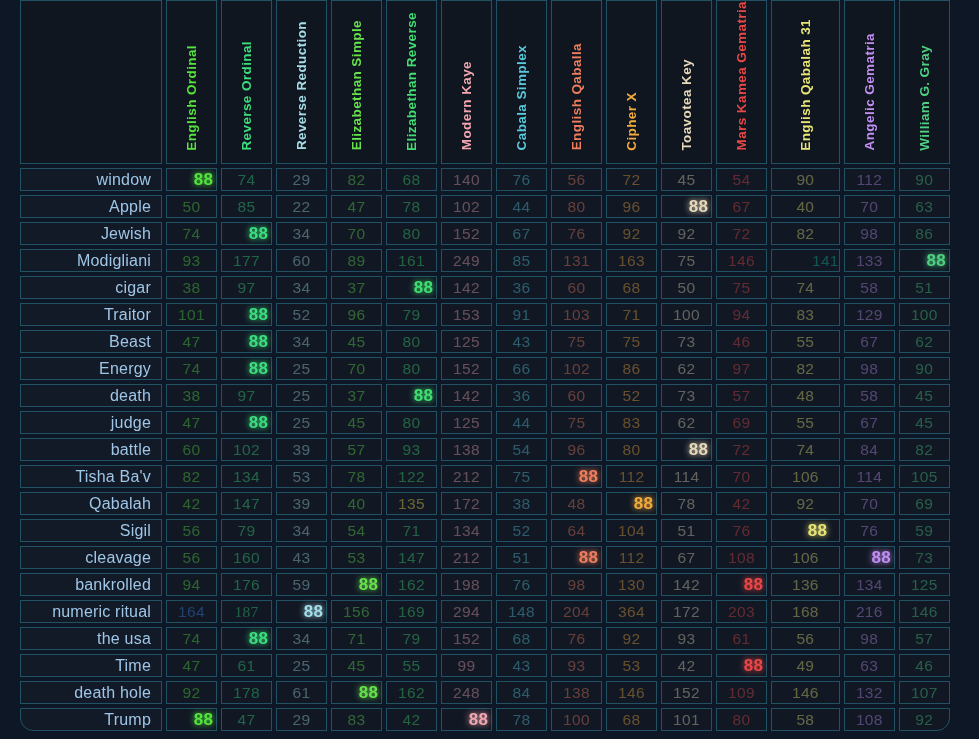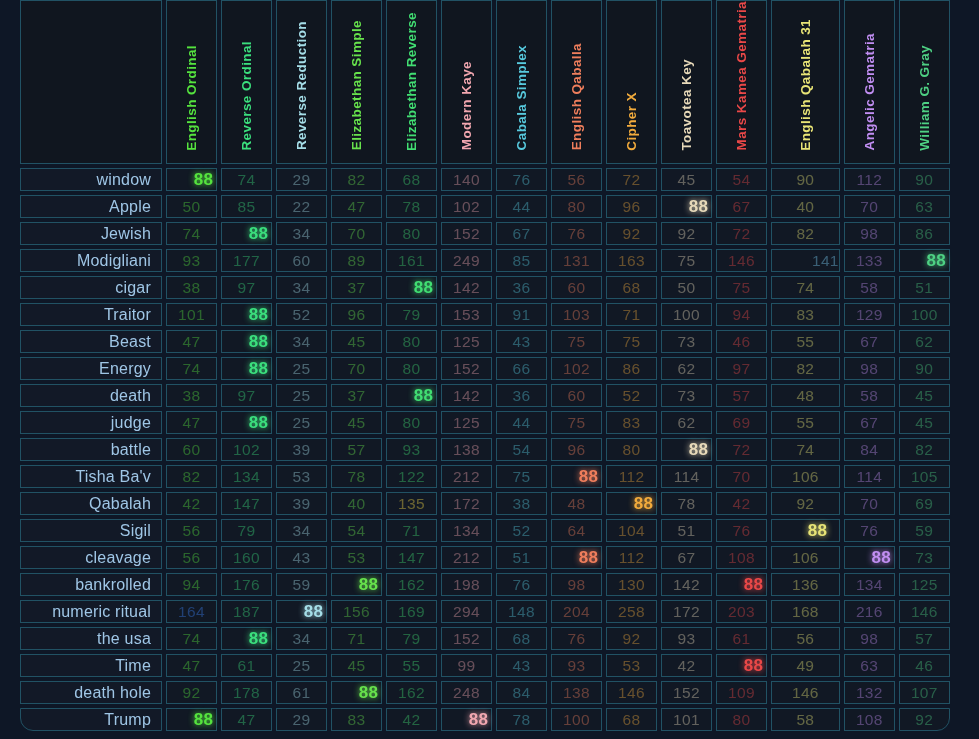--- a/index.html
+++ b/index.html
@@ -142,21 +142,21 @@
         <td class="val" style="color: rgb(59, 223, 125);"><span>177</span></td>
         <td class="val" style="color: rgb(165, 222, 232);"><span>60</span></td>
         <td class="val" style="color: rgb(103, 226, 76);"><span>89</span></td>
         <td class="val" style="color: rgb(65, 222, 114);"><span>161</span></td>
         <td class="val" style="color: rgb(242, 167, 176);"><span>249</span></td>
         <td class="val" style="color: rgb(87, 202, 222);"><span>85</span></td>
         <td class="val" style="color: rgb(239, 126, 92);"><span>131</span></td>
         <td class="val" style="color: rgb(242, 171, 60);"><span>163</span></td>
         <td class="val" style="color: rgb(231, 217, 185);"><span>75</span></td>
         <td class="val" style="color: rgb(234, 72, 72);"><span>146</span></td>
-        <td class="val" style="color: #7dd3fc; padding-left: 40px;"><span>141</span></td>
+        <td class="val" style="color: #14b8a6; padding-left: 40px;"><span>141</span></td>
         <td class="val" style="color: rgb(193, 142, 242);"><span>133</span></td>
         <td class="val hit" style="color: rgb(78, 209, 131);"><span>88</span></td>
       </tr>
       <tr>
         <td class="word">cigar</td>
         <td class="val" style="color: rgb(85, 227, 62);"><span>38</span></td>
         <td class="val" style="color: rgb(59, 223, 125);"><span>97</span></td>
         <td class="val" style="color: rgb(165, 222, 232);"><span>34</span></td>
         <td class="val" style="color: rgb(103, 226, 76);"><span>37</span></td>
         <td class="val hit" style="color: rgb(65, 222, 114);"><span>88</span></td>
@@ -353,28 +353,28 @@
         <td class="val" style="color: rgb(242, 171, 60);"><span>130</span></td>
         <td class="val" style="color: rgb(231, 217, 185);"><span>142</span></td>
         <td class="val hit" style="color: rgb(234, 72, 72);"><span>88</span></td>
         <td class="val" style="color: rgb(232, 228, 118);"><span>136</span></td>
         <td class="val" style="color: rgb(193, 142, 242);"><span>134</span></td>
         <td class="val" style="color: rgb(78, 209, 131);"><span>125</span></td>
       </tr>
       <tr>
         <td class="word">numeric ritual</td>
         <td class="val" style="color: #3b82f6;"><span>164</span></td>
-        <td class="val" style="color: rgb(59, 223, 125);"><span>187</span></td>
+        <td class="val" style="color: rgb(59, 223, 125); font-family: Liberation Serif, serif;"><span>187</span></td>
         <td class="val hit" style="color: rgb(165, 222, 232);"><span>88</span></td>
         <td class="val" style="color: rgb(103, 226, 76);"><span>156</span></td>
         <td class="val" style="color: rgb(65, 222, 114);"><span>169</span></td>
         <td class="val" style="color: rgb(242, 167, 176);"><span>294</span></td>
         <td class="val" style="color: rgb(87, 202, 222);"><span>148</span></td>
         <td class="val" style="color: rgb(239, 126, 92);"><span>204</span></td>
-        <td class="val" style="color: rgb(242, 171, 60);"><span>258</span></td>
+        <td class="val" style="color: rgb(242, 171, 60);"><span>364</span></td>
         <td class="val" style="color: rgb(231, 217, 185);"><span>172</span></td>
         <td class="val" style="color: rgb(234, 72, 72);"><span>203</span></td>
         <td class="val" style="color: rgb(232, 228, 118);"><span>168</span></td>
         <td class="val" style="color: rgb(193, 142, 242);"><span>216</span></td>
         <td class="val" style="color: rgb(78, 209, 131);"><span>146</span></td>
       </tr>
       <tr>
         <td class="word">the usa</td>
         <td class="val" style="color: rgb(85, 227, 62);"><span>74</span></td>
         <td class="val hit" style="color: rgb(59, 223, 125);"><span>88</span></td>

